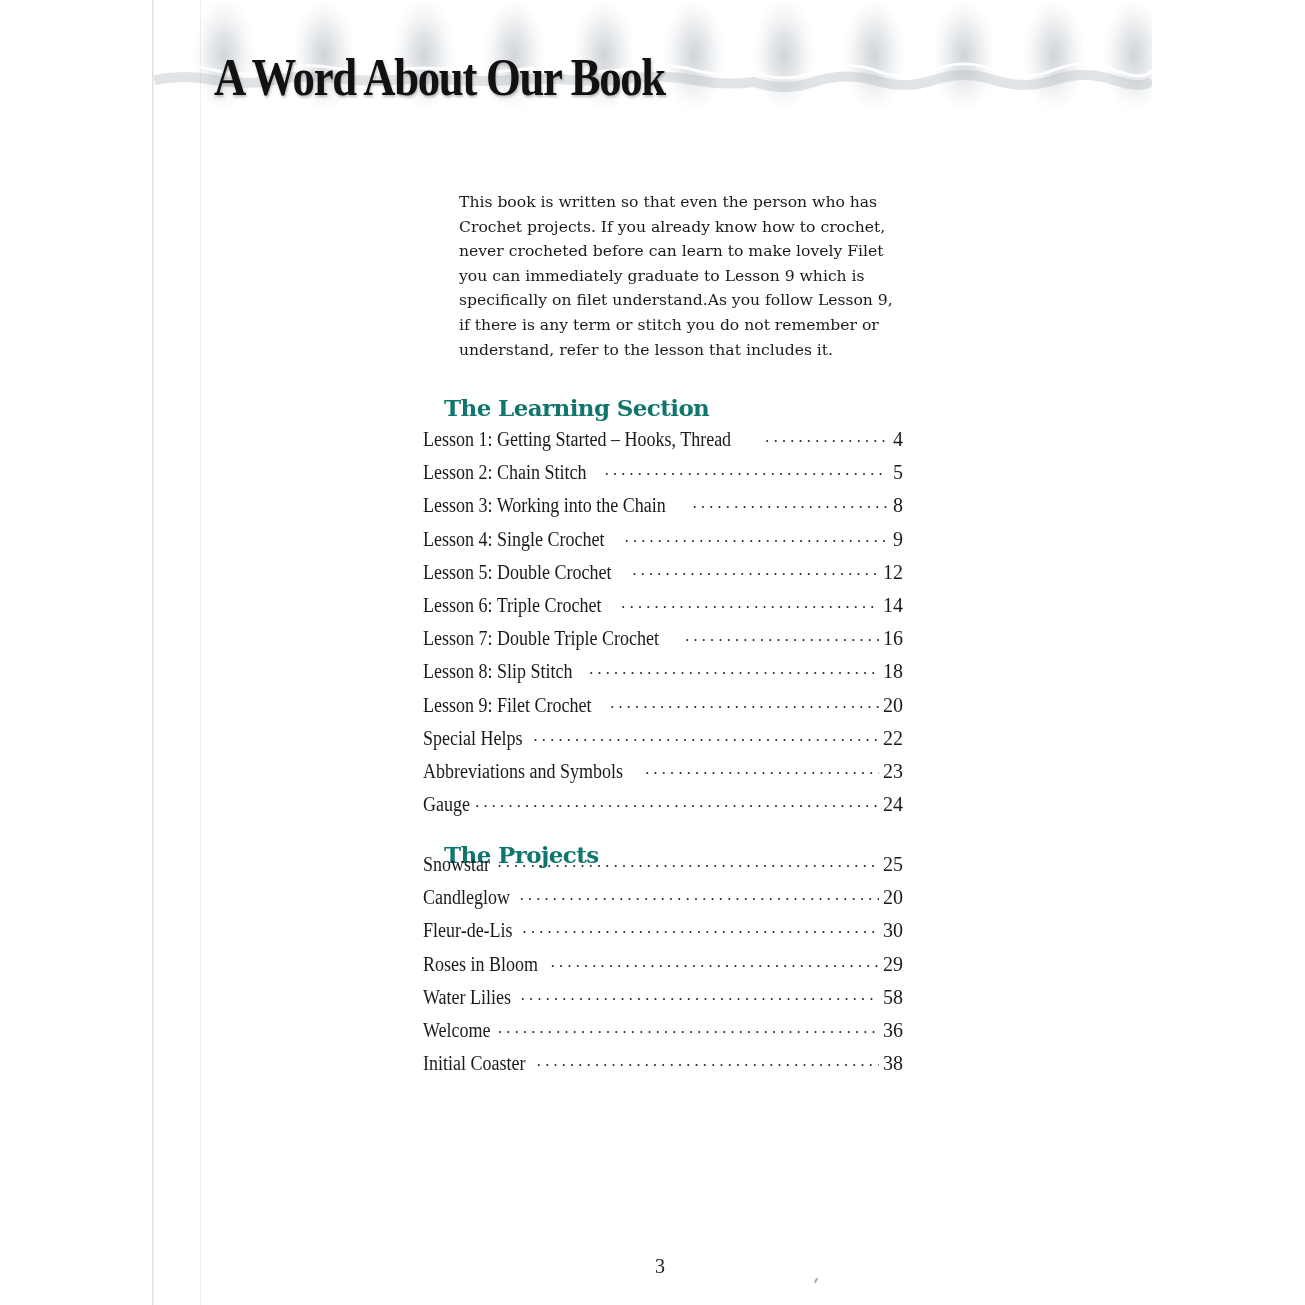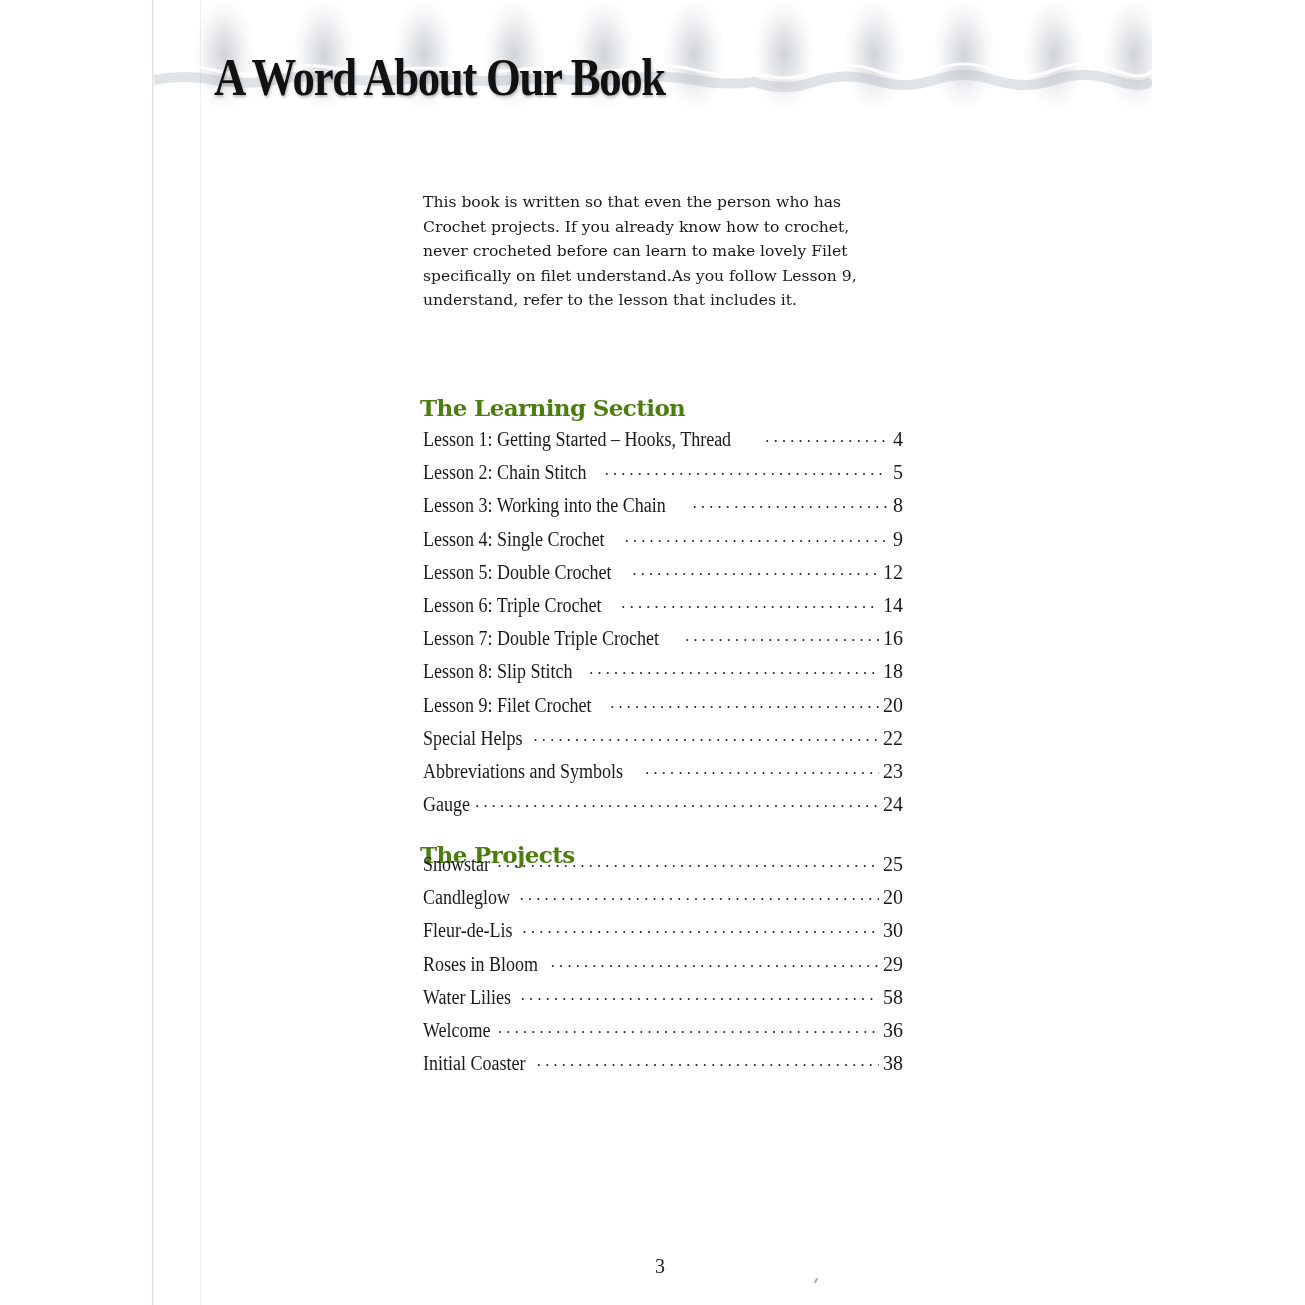--- a/index.html
+++ b/index.html
@@ -6,22 +6,22 @@
   body { width:1305px; height:1305px; position:relative; overflow:hidden; font-family:"Liberation Serif", serif; color:#141414; }
   .page { position:absolute; left:152px; top:0; width:1000px; height:1305px; background:#ffffff; }
   .page-edge-left { position:absolute; left:152px; top:0; width:2px; height:1305px; background:linear-gradient(to right,#d8dde2,#f2f4f6); }
   .page-edge-left2 { position:absolute; left:200px; top:0; width:1px; height:1305px; background:#eef0f2; }
   .banner { position:absolute; left:154px; top:0; width:998px; height:120px; overflow:hidden; }
   .banner .blob { position:absolute; top:0; width:60px; height:110px; border-radius:50%; background:radial-gradient(ellipse at center, rgba(150,160,170,0.45), rgba(200,206,212,0.15) 55%, rgba(255,255,255,0) 75%); }
   .banner svg { position:absolute; left:0; top:0; }
   .title { position:absolute; left:214px; top:48px; font-family:"Liberation Serif", serif; font-weight:bold; font-size:52px; letter-spacing:-1.5px; transform:scaleX(0.86); transform-origin:left top; color:#111; text-shadow:1px 2px 3px rgba(120,120,120,0.5); white-space:nowrap; }
   .intro { position:absolute; left:423px; top:190px; width:490px; font-family:"DejaVu Serif", serif; font-size:15.6px; line-height:24.6px; color:#1a1a1a; }
   .intro p { margin:0; }
-  .intro .ln { display:block; white-space:nowrap; }
-  .section-heading { position:absolute; left:420px; font-family:"DejaVu Serif", serif; font-weight:bold; font-size:23px; letter-spacing:-0.6px; color:#4d7c0f; white-space:nowrap; }
+  .intro .ln { display:block; white-space:nowrap;margin-left:36px; }
+  .section-heading { position:absolute; left:444px; font-family:"DejaVu Serif", serif; font-weight:bold; font-size:23px; letter-spacing:-0.6px; color:#0f766e; white-space:nowrap; }
   .toc { position:absolute; left:423px; width:480px; }
   .toc-row { display:flex; align-items:flex-start; height:33.2px; font-family:"Liberation Serif", serif; font-size:20px; color:#1a1a1a; }
   .toc-label { white-space:nowrap; transform:scaleX(0.9); transform-origin:left center; display:inline-block; }
   .toc-dots { flex:1; overflow:hidden; white-space:nowrap; letter-spacing:4.3px; margin:0 4px 0 0; color:#222; font-size:16px; }
   .toc-page { white-space:nowrap; text-align:right; min-width:12px; }
   .page-number { position:absolute; left:655px; top:1255px; font-family:"Liberation Serif", serif; font-size:20px; color:#222; }
   .speck { position:absolute; left:815px; top:1278px; width:2px; height:5px; background:#aaa; transform:rotate(30deg); }
 </style>
 </head>
 <body>
@@ -48,21 +48,23 @@
   </svg>
 </div>
 
 <div class="title">A Word About Our Book</div>
 
 <div class="intro">
   <p>
     <span class="ln">This book is written so that even the person who has</span>
     <span class="ln">Crochet projects. If you already know how to crochet,</span>
     <span class="ln">never crocheted before can learn to make lovely Filet</span>
+    <span class="ln">you can immediately graduate to Lesson 9 which is</span>
     <span class="ln">specifically on filet understand.As you follow Lesson 9,</span>
+    <span class="ln">if there is any term or stitch you do not remember or</span>
     <span class="ln">understand, refer to the lesson that includes it.</span>
   </p>
 </div>
 
 <div class="section-heading" style="top:394px">The Learning Section</div>
 
 <div class="toc" style="top:428px">
   <div class="toc-row">
       <span class="toc-label">Lesson 1: Getting Started – Hooks, Thread</span>
       <span class="toc-dots">....................................................................</span>

